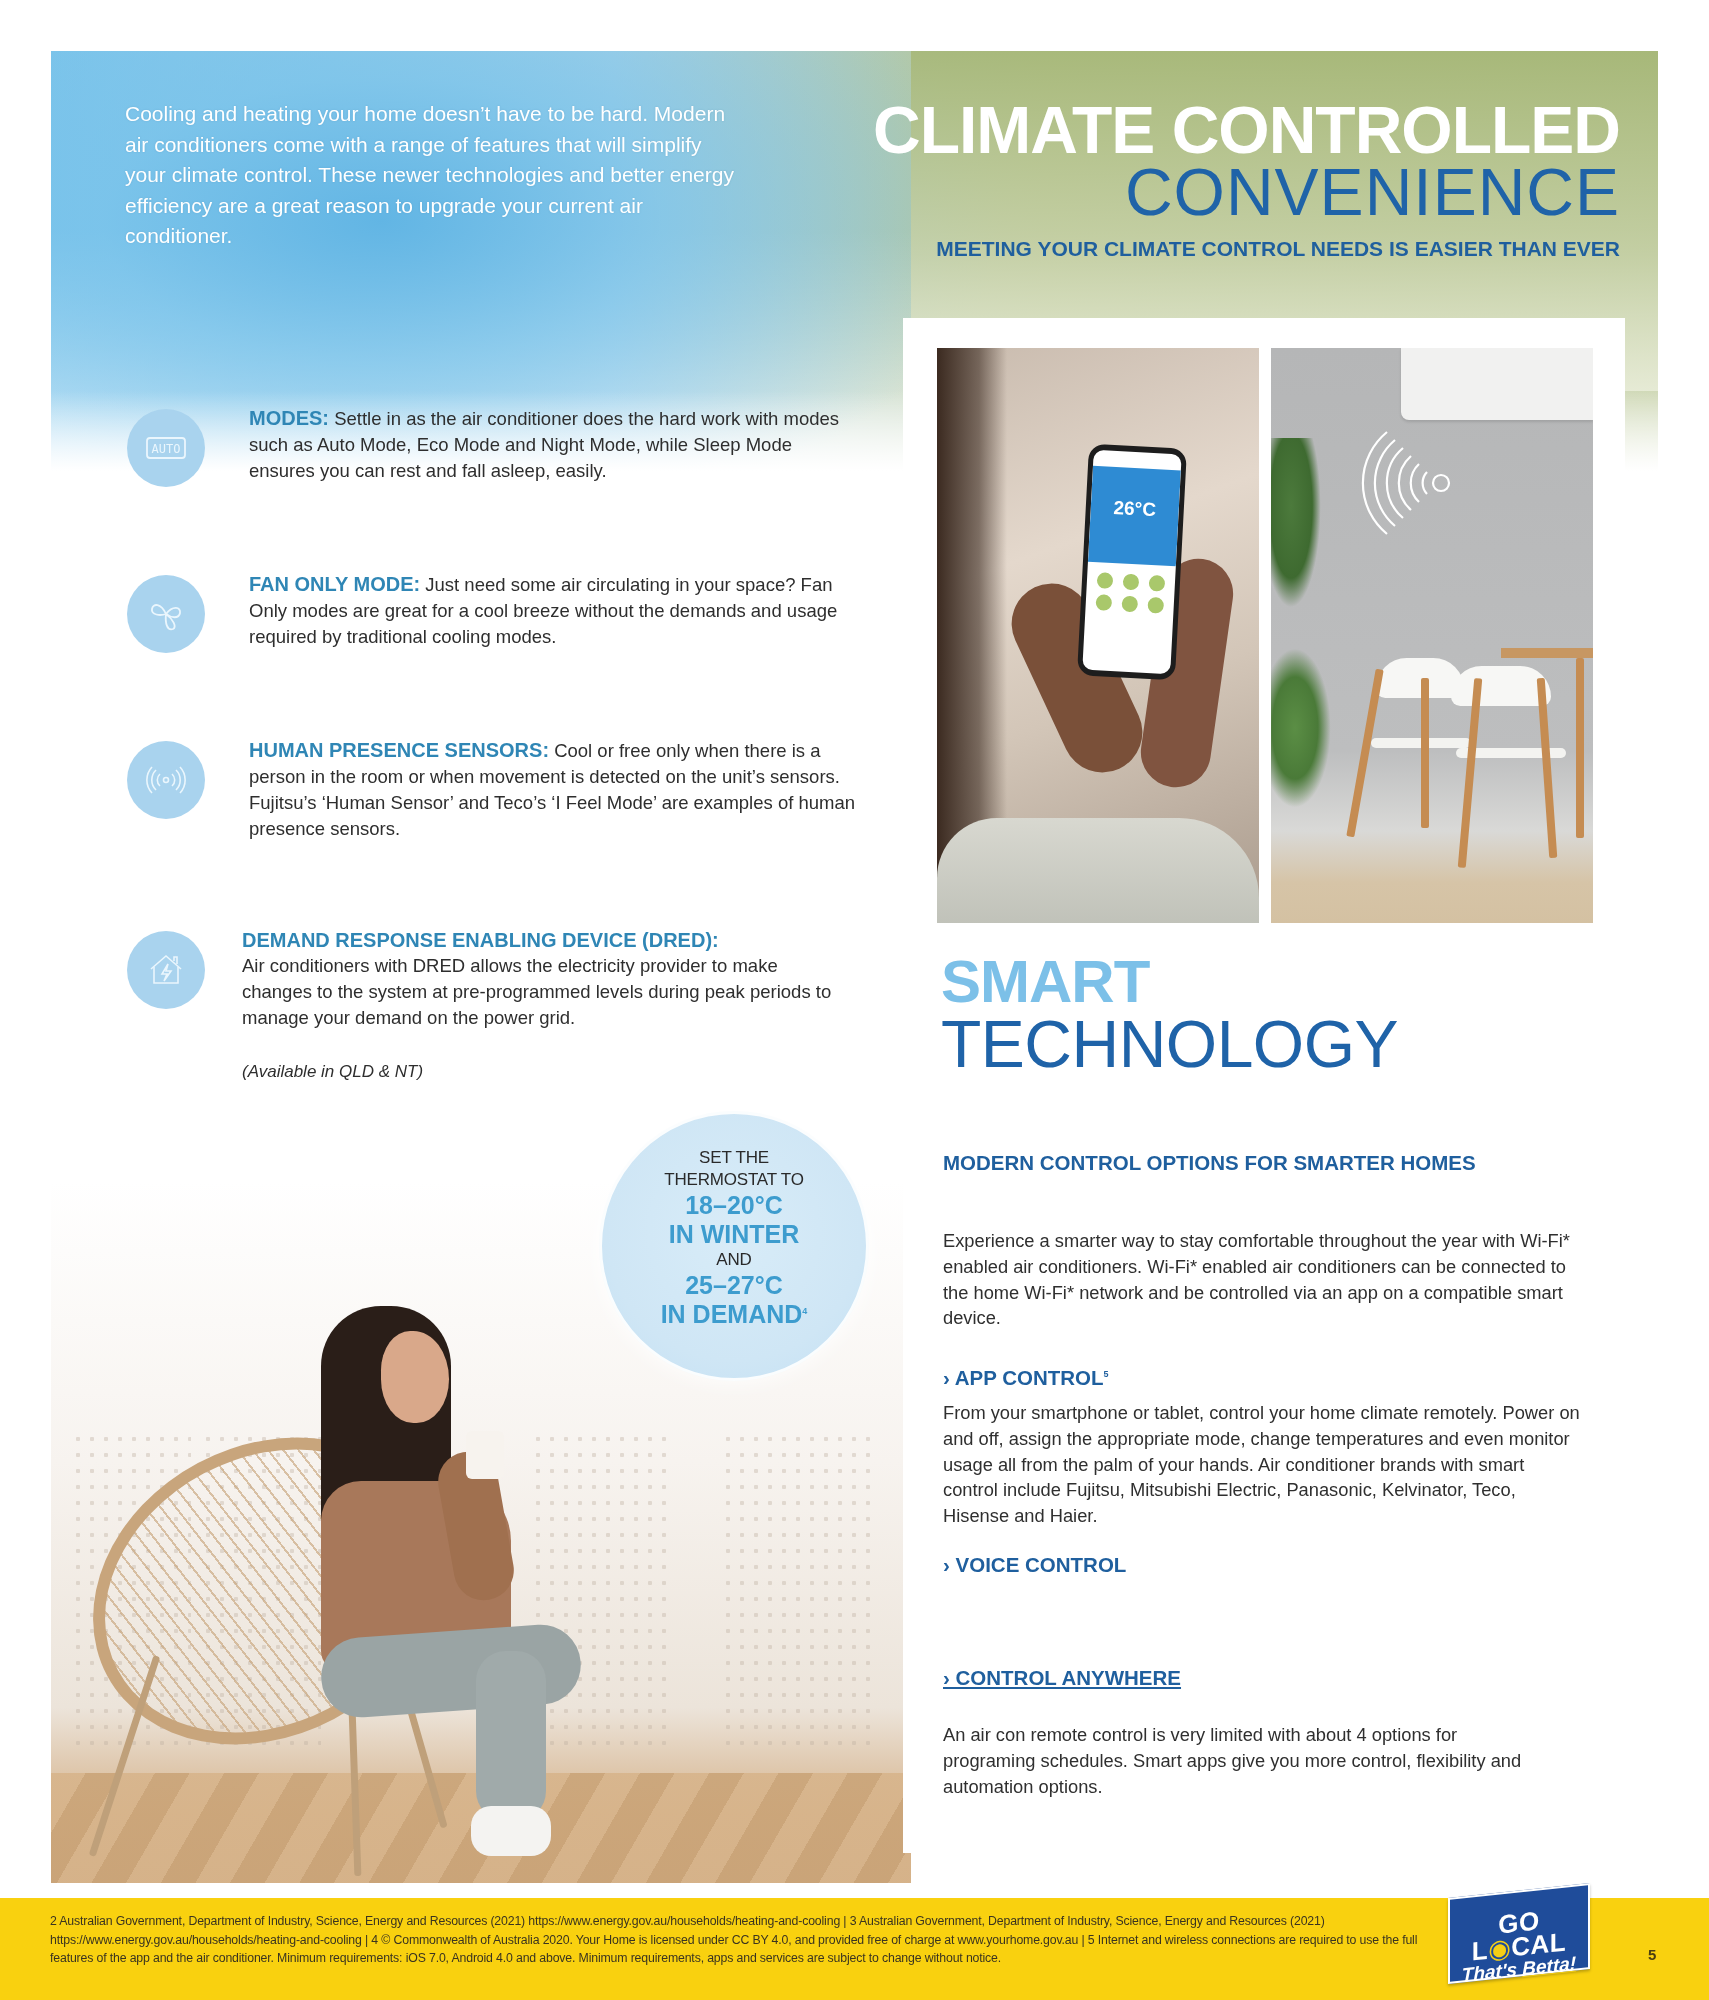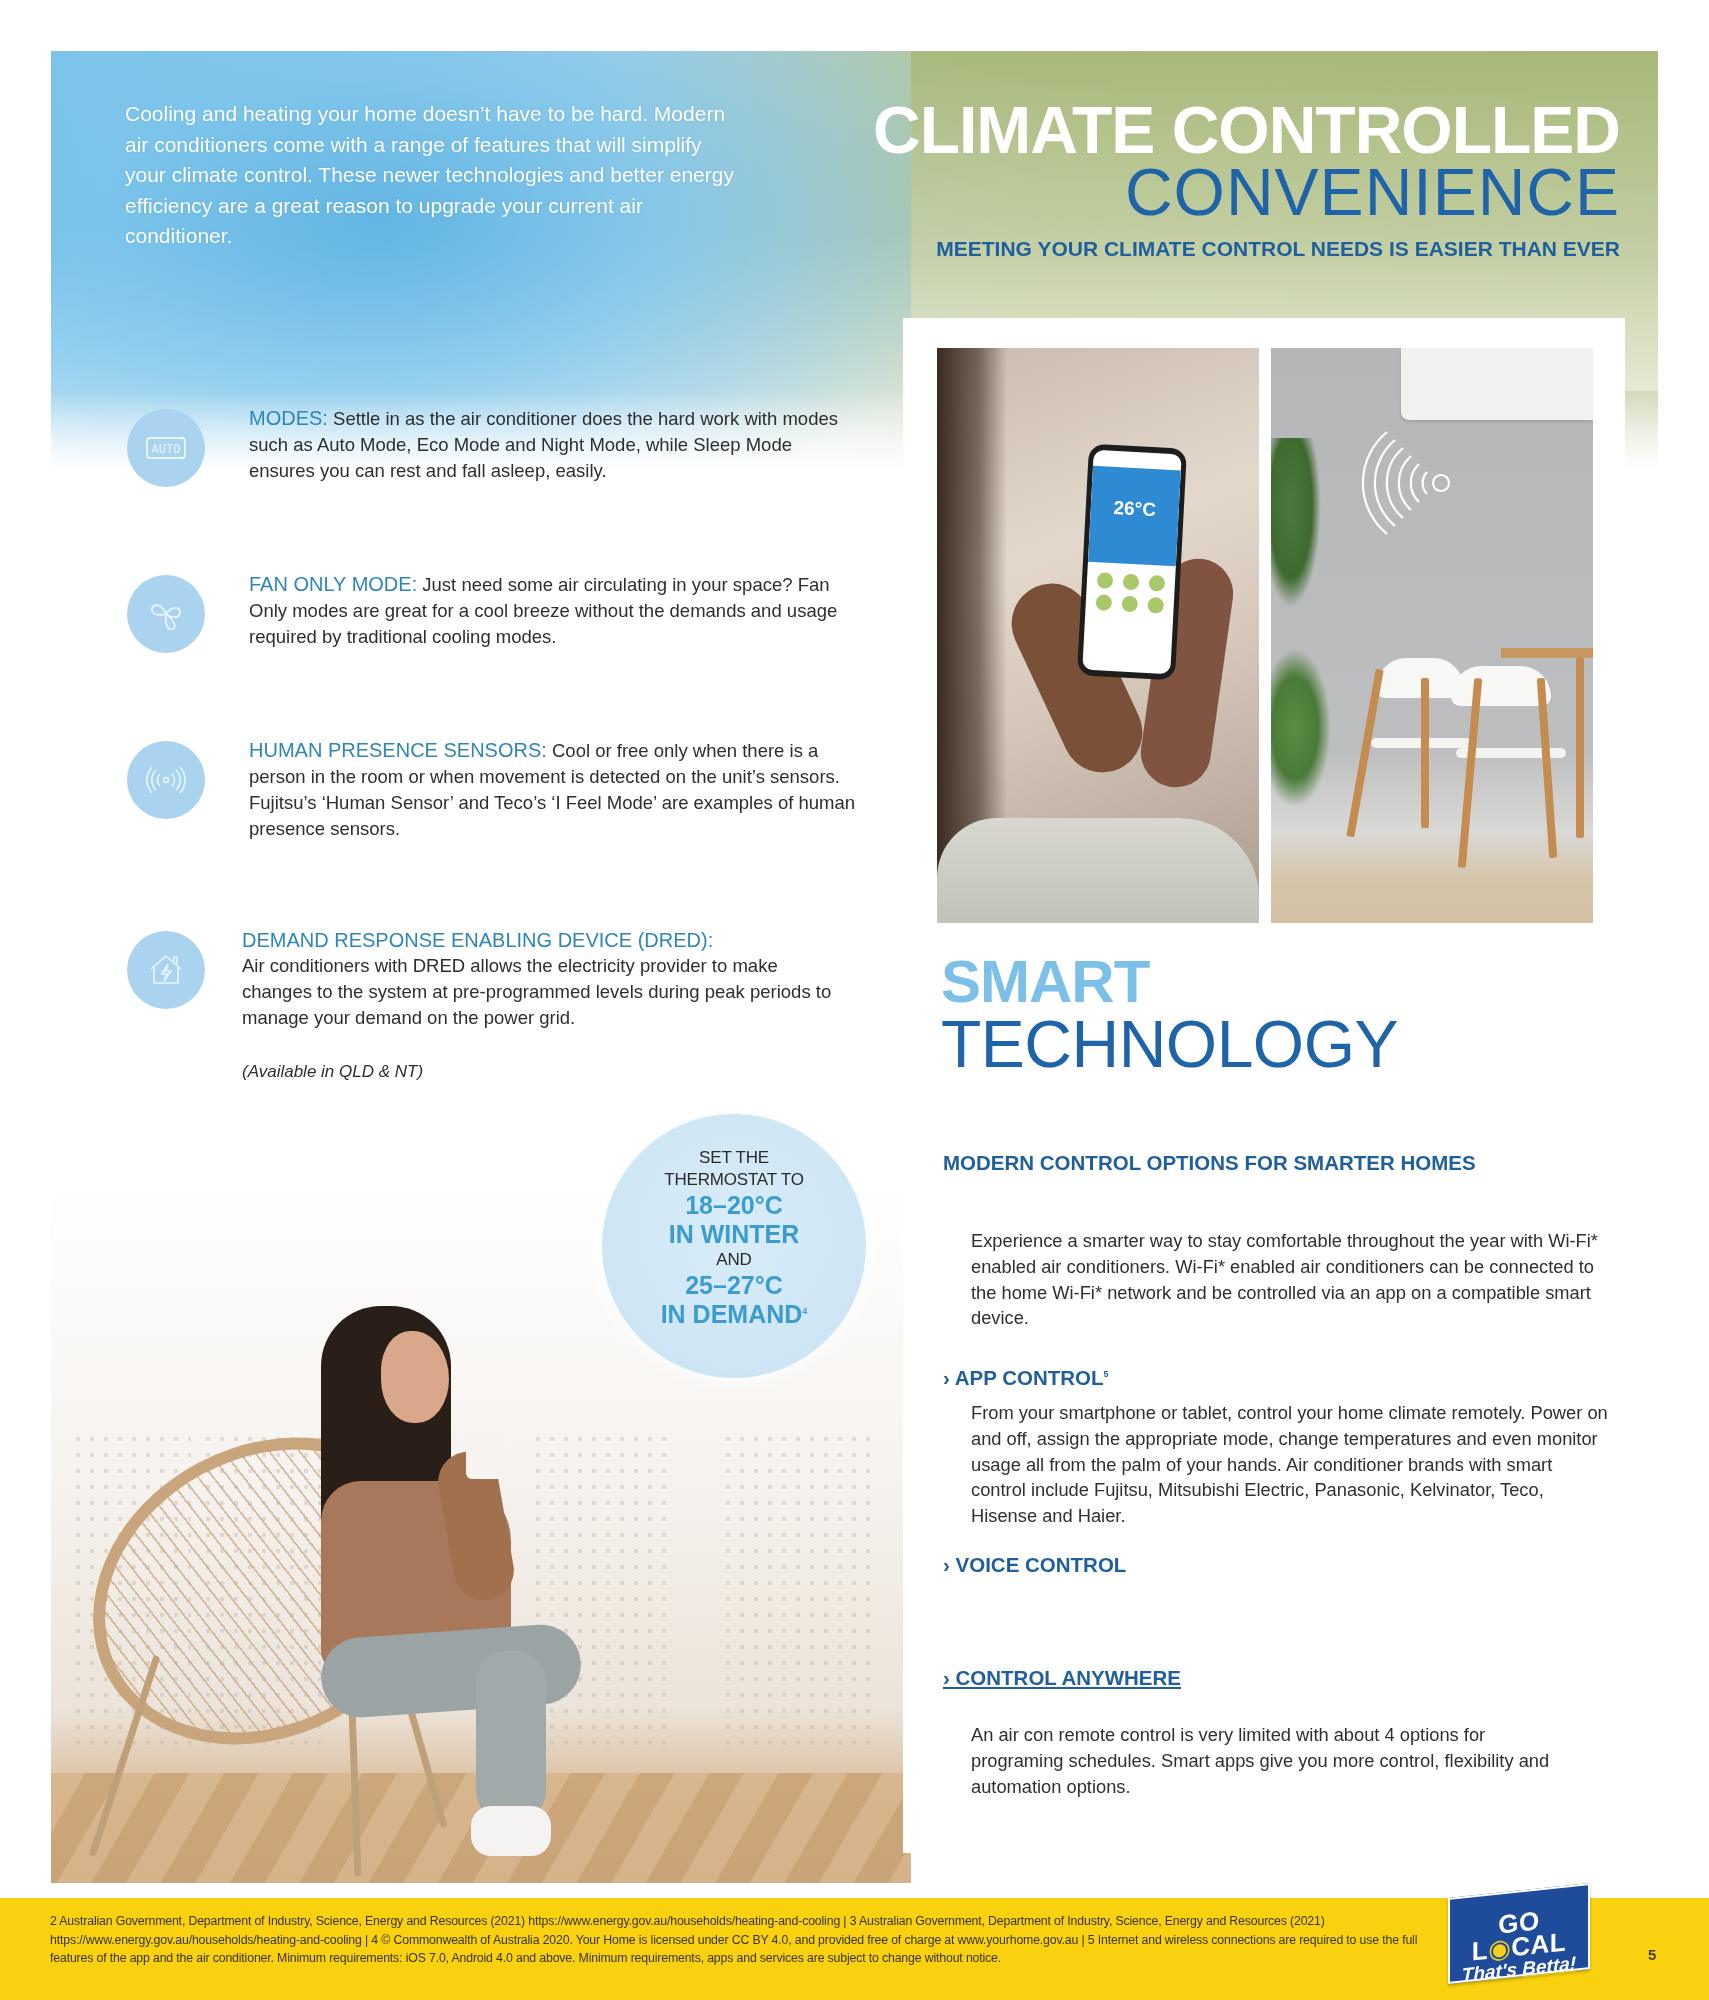--- a/index.html
+++ b/index.html
@@ -47,21 +47,21 @@
     .feature { position: absolute; left: 76px; width: 720px; }
     .feature .icon {
       position: absolute; left: 0; top: 0; width: 78px; height: 78px; border-radius: 50%;
       background: #a9d3ee; display: flex; align-items: center; justify-content: center;
     }
     .feature .icon svg { width: 46px; height: 46px; }
     .feature .text {
       position: absolute; left: 122px; top: -4px; width: 610px;
       font-size: 18.5px; line-height: 26px; color: #2e2e2e;
     }
-    .feature .text .label { color: #2f86b5; font-weight: 400; font-size: 20px; }
+    .feature .text .label { color: #2f86b5; font-weight: 700; font-size: 20px; }
     .feature .text .note { font-style: italic; font-size: 17px; display: block; margin-top: 28px; }
     .feature .text.block-label .label { display: block; }
 
     
     .photo-left {
       position: absolute; left: 0; top: 1130px; width: 860px; height: 702px; overflow: hidden;
       background: linear-gradient(180deg, #ffffff 0%, #f7f3ef 40%, #ece4da 75%, #d6b48e 90%, #c9a37b 100%);
     }
     .curtain {
       position: absolute; top: 250px; height: 320px; width: 120px;
@@ -133,21 +133,21 @@
     .photo-room .table { position: absolute; left: 230px; top: 300px; width: 100px; height: 10px; background: #c79762; }
     .photo-room .chair-back { position: absolute; width: 88px; height: 40px; background: #f7f7f5; border-radius: 40px 40px 12px 12px; }
     .photo-room .chair-leg { position: absolute; width: 8px; background: #c58c52; border-radius: 2px; }
     .photo-room .seat { position: absolute; height: 10px; background: #f3f3f0; border-radius: 5px; }
 
     .smart-title { position: absolute; left: 38px; top: 635px; }
     .smart-title .a { font-size: 60px; font-weight: 700; color: #7cc0e8; line-height: 58px; letter-spacing: -1px; }
     .smart-title .b { font-size: 66px; font-weight: 400; color: #1f63a8; line-height: 66px; letter-spacing: -0.5px; }
     .smart-sub { position: absolute; left: 40px; top: 833px; font-size: 20.5px; font-weight: 700; color: #1f5f9e; }
 
-    .body-text { position: absolute; left: 40px; width: 640px; font-size: 18.3px; line-height: 25.8px; color: #2f2f2f; margin-left: 28px; }
+    .body-text { position: absolute; left: 40px; width: 640px; font-size: 18.3px; line-height: 25.8px; color: #2f2f2f; }
     .sub-head { position: absolute; left: 40px; font-size: 20.5px; font-weight: 700; color: #1f5f9e; }
     sup { font-size: 9px; vertical-align: super; line-height: 0; }
 
     
     .footer {
       position: absolute; left: 0; top: 1898px; width: 1709px; height: 102px; background: #f9d10f;
     }
     .footnotes {
       position: absolute; left: 50px; top: 14px; width: 1375px; font-size: 12.3px; line-height: 18.5px; color: #3a3420;
       letter-spacing: -0.15px;

